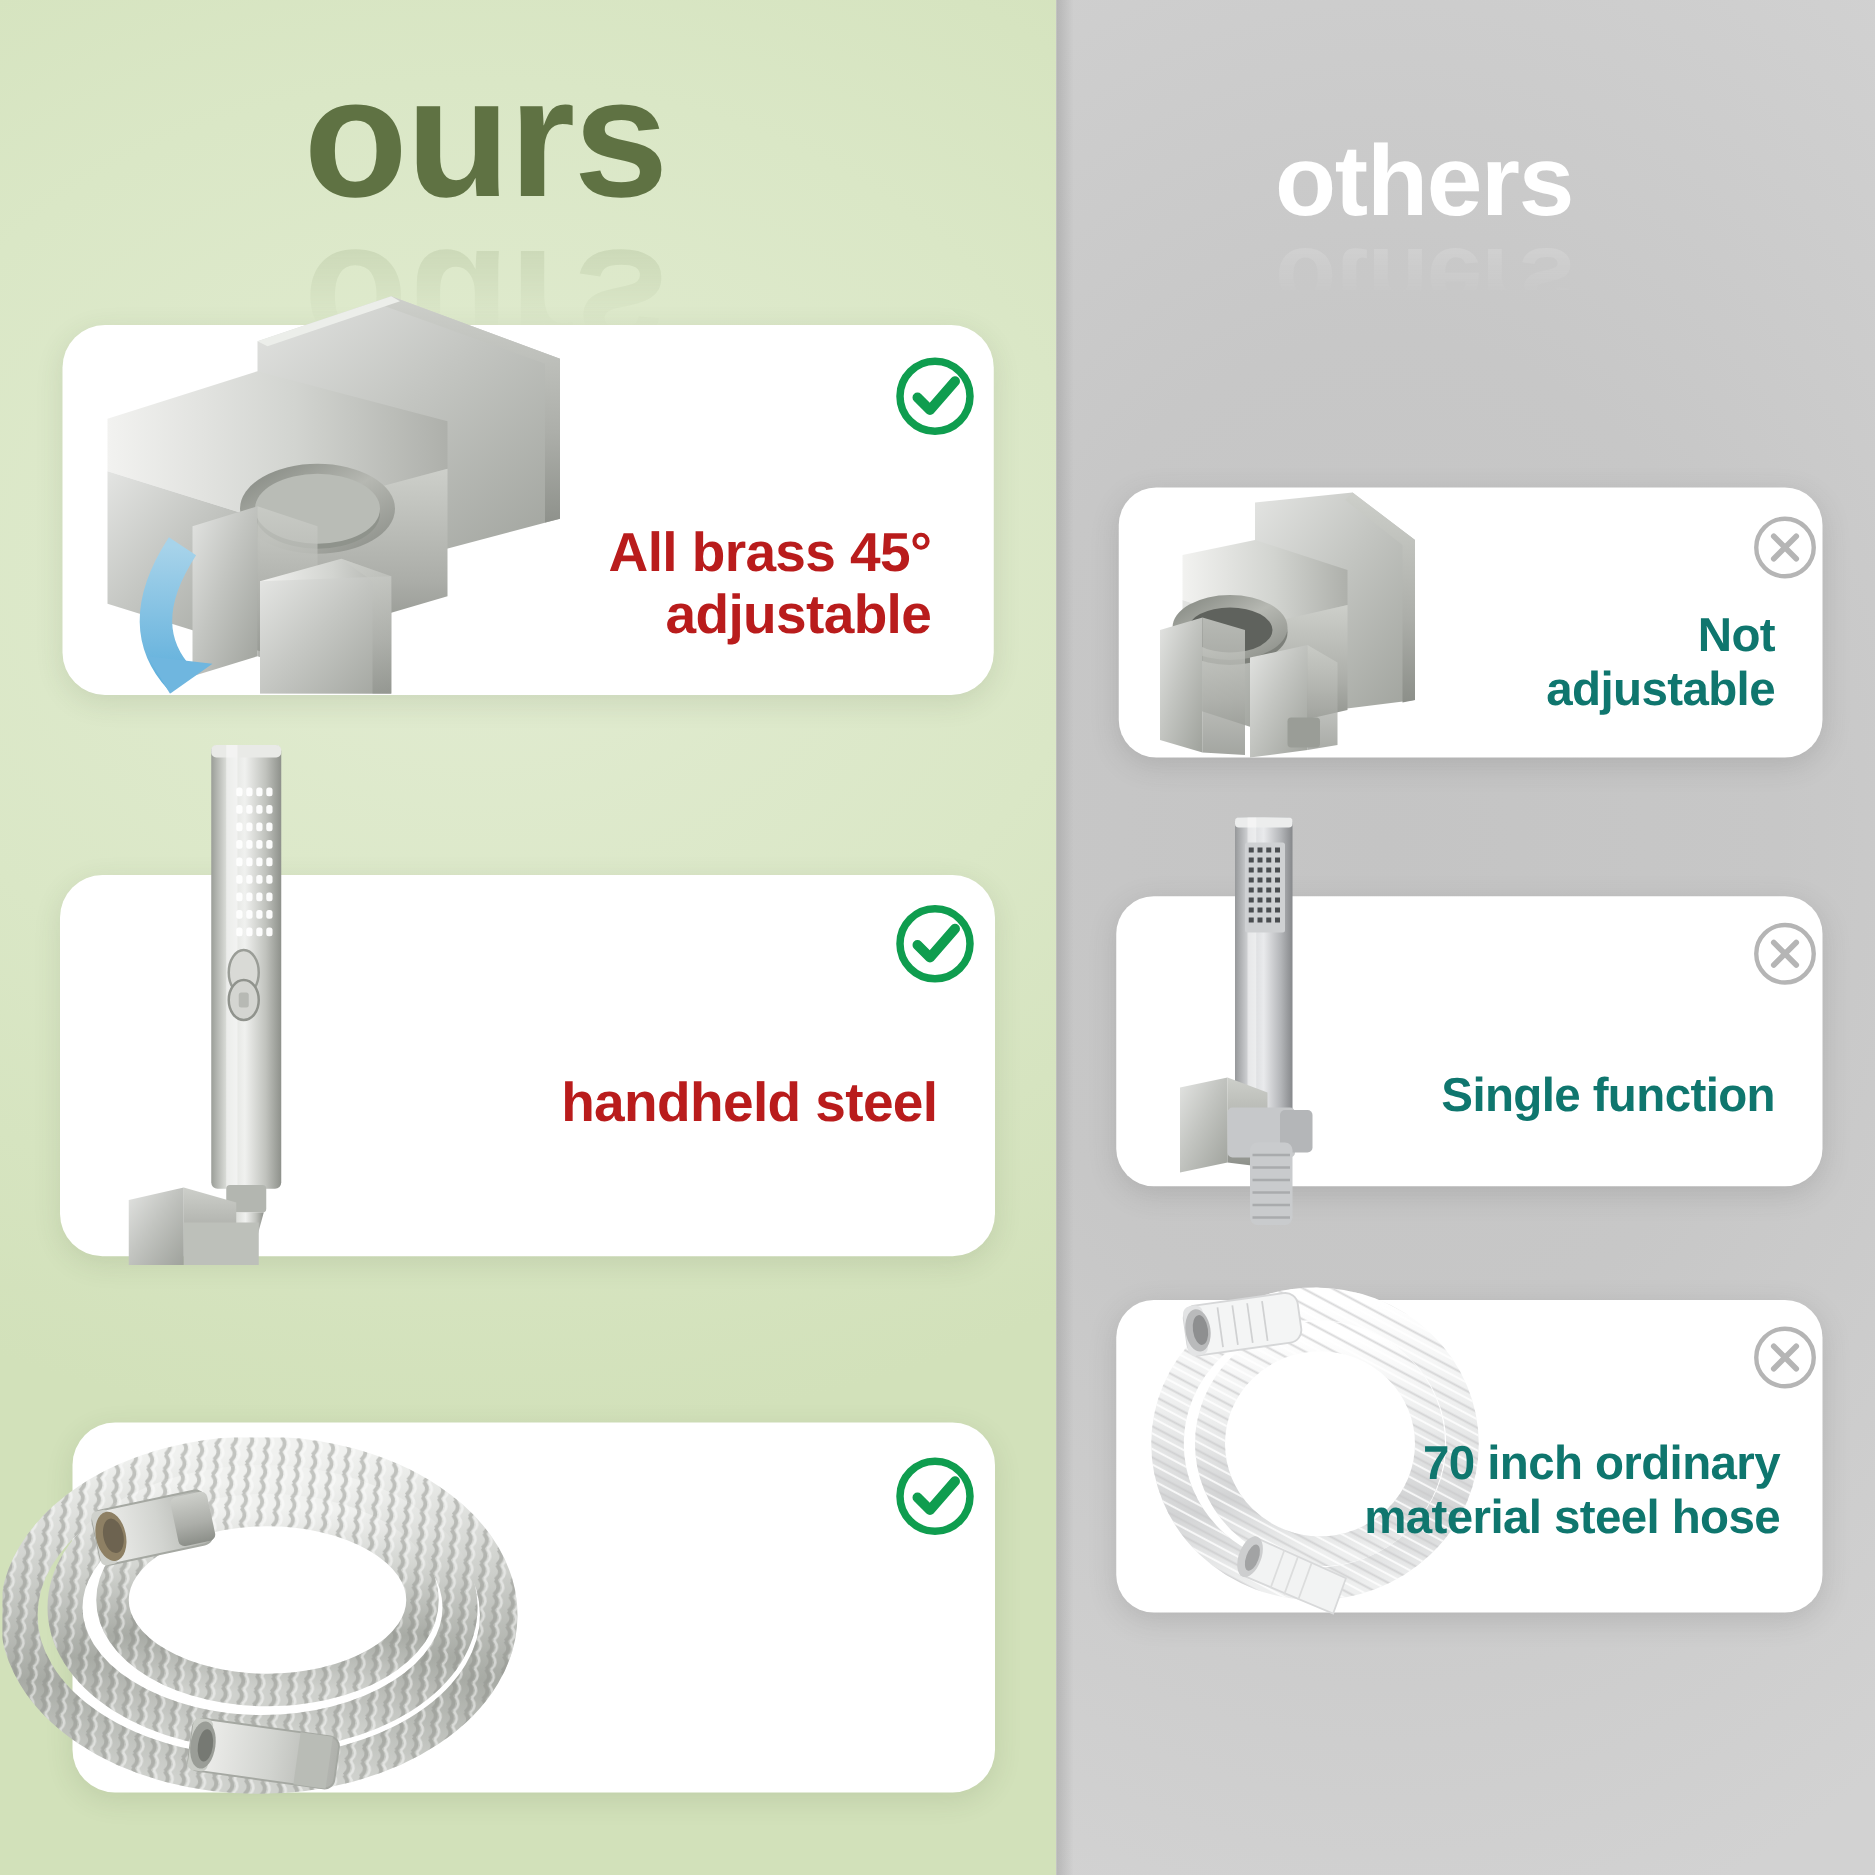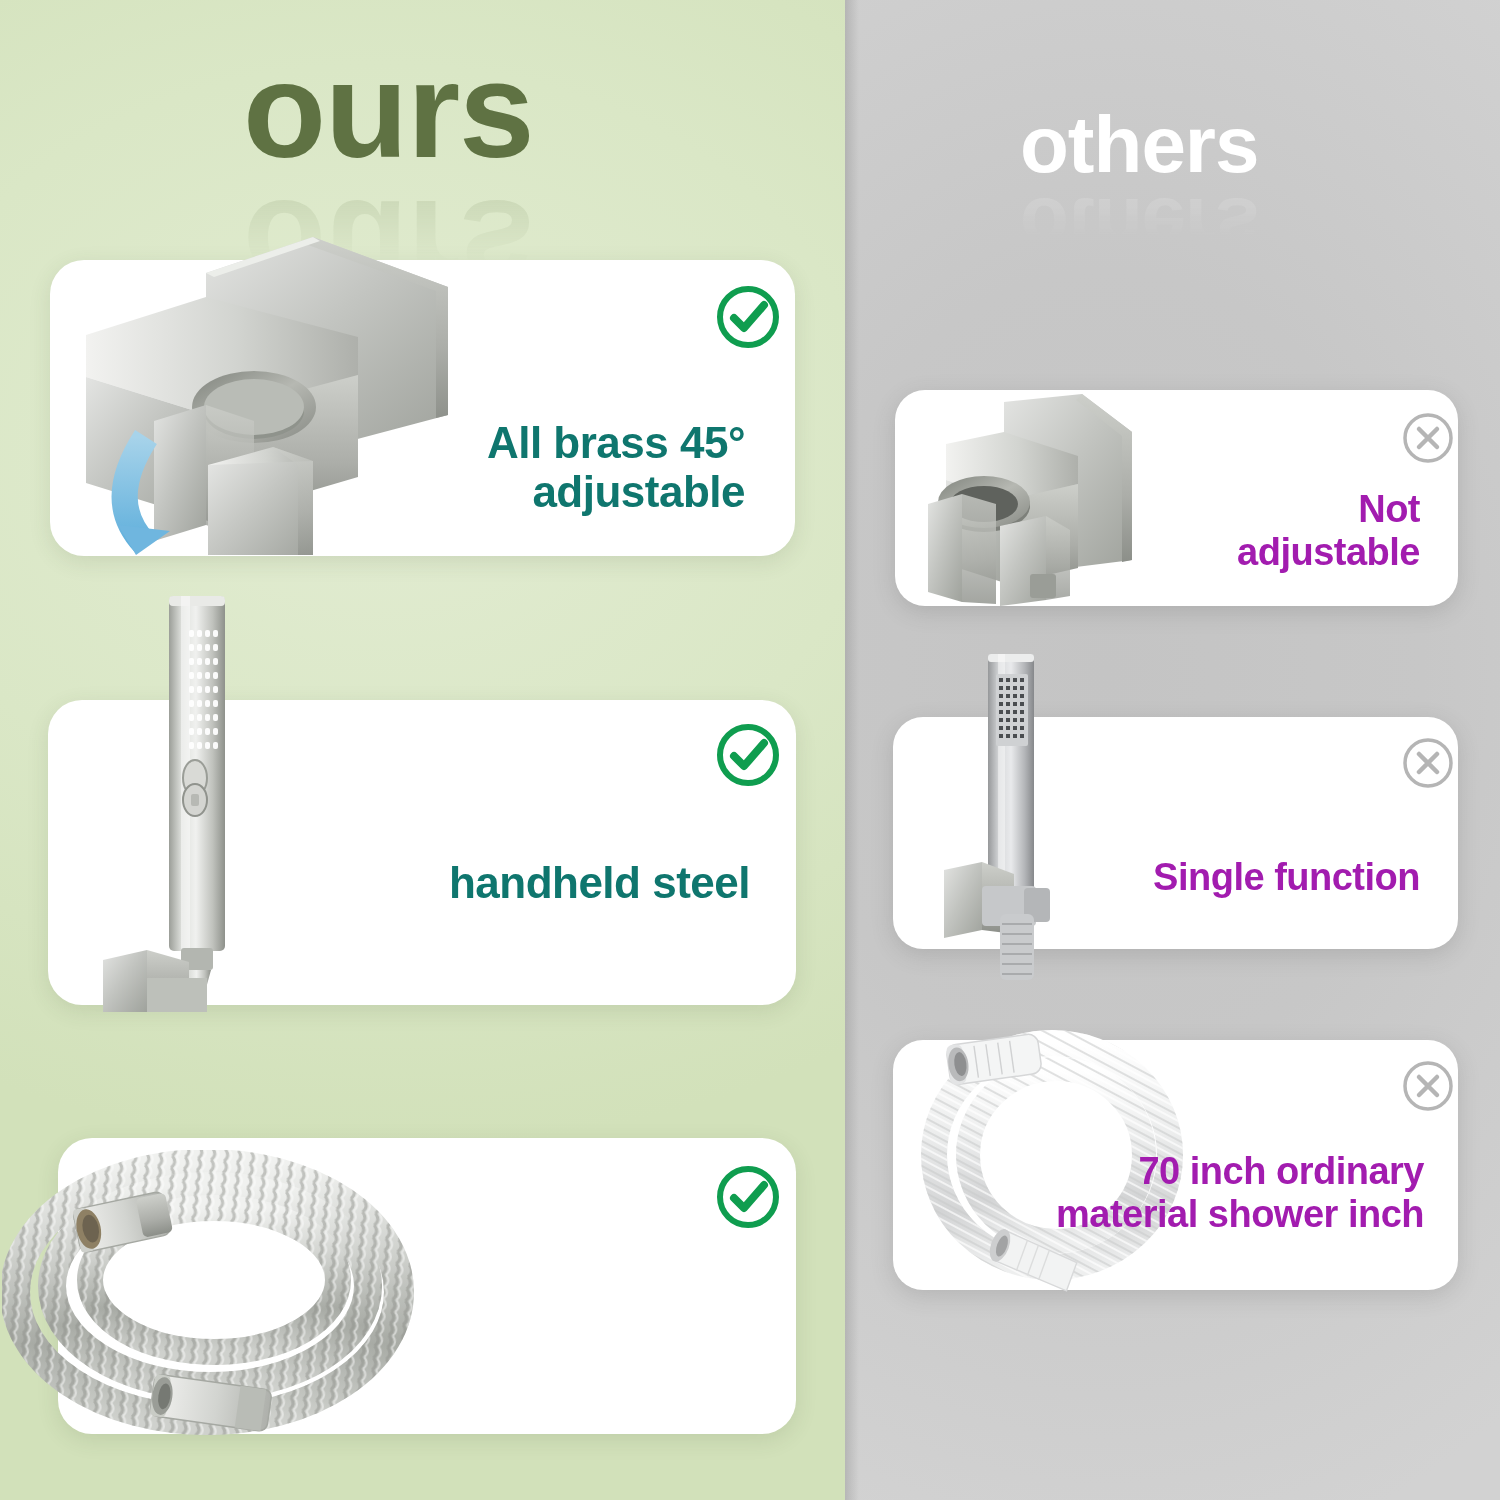--- a/index.html
+++ b/index.html
@@ -90,25 +90,25 @@
   .card-right { box-shadow: 0 6px 22px rgba(70,70,70,.18); }
 
   .card-text {
     position: absolute;
     text-align: right;
     line-height: 1.12;
     font-weight: 700;
     letter-spacing: -.5px;
   }
   .text-ours {
+    color: #b91c1c;
+    font-size: 44px;
+  }
+  .text-others {
     color: #0f766e;
-    font-size: 44px;
-  }
-  .text-others {
-    color: #a21caf;
     font-size: 38px;
   }
 
   
   .status-icon { position: absolute; }
 
   
   .art { position: absolute; }
   .layer-card  { z-index: 20; }
   .layer-art   { z-index: 30; }
@@ -477,21 +477,21 @@
           <path d="M122 228 V260"></path>
             <path d="M134 229 V261"></path>
             <path d="M146 230 V261"></path>
         </g>
       </g>
     </g>
   </svg>
 
   <div class="card-text text-others layer-text" style="left:1030px; top:1150px; width:394px;">
     <div>70 inch ordinary</div>
-    <div>material shower inch</div>
+    <div>material steel hose</div>
   </div>
 
   <svg class="status-icon layer-text" style="left:1400px; top:1058px;" width="56" height="56" viewBox="0 0 56 56">
     <circle cx="28" cy="28" r="23" fill="none" stroke="#b5b5b5" stroke-width="3.5"></circle>
     <path d="M19 19 L37 37 M37 19 L19 37" stroke="#b5b5b5" stroke-width="4.5" stroke-linecap="round"></path>
   </svg>
 
 </div>
 
 </body></html>

